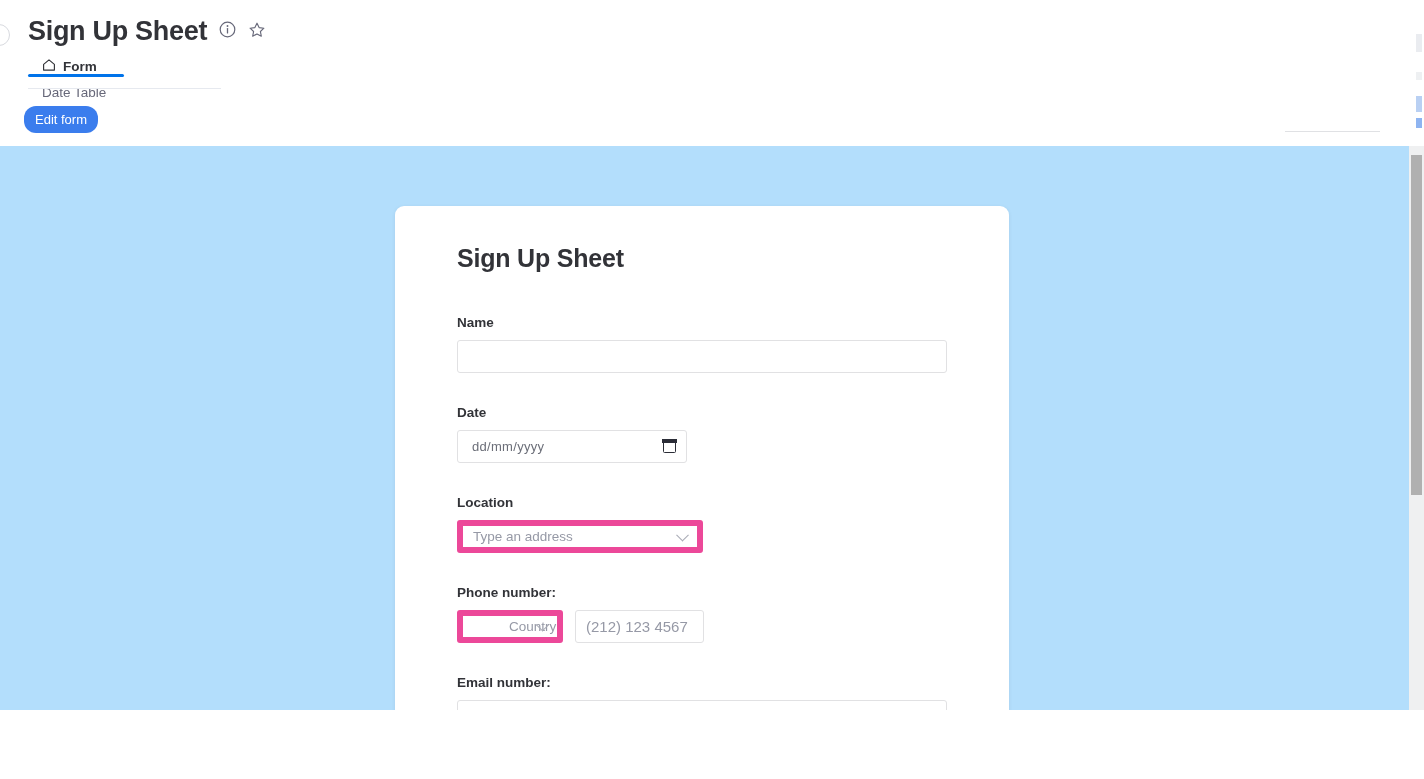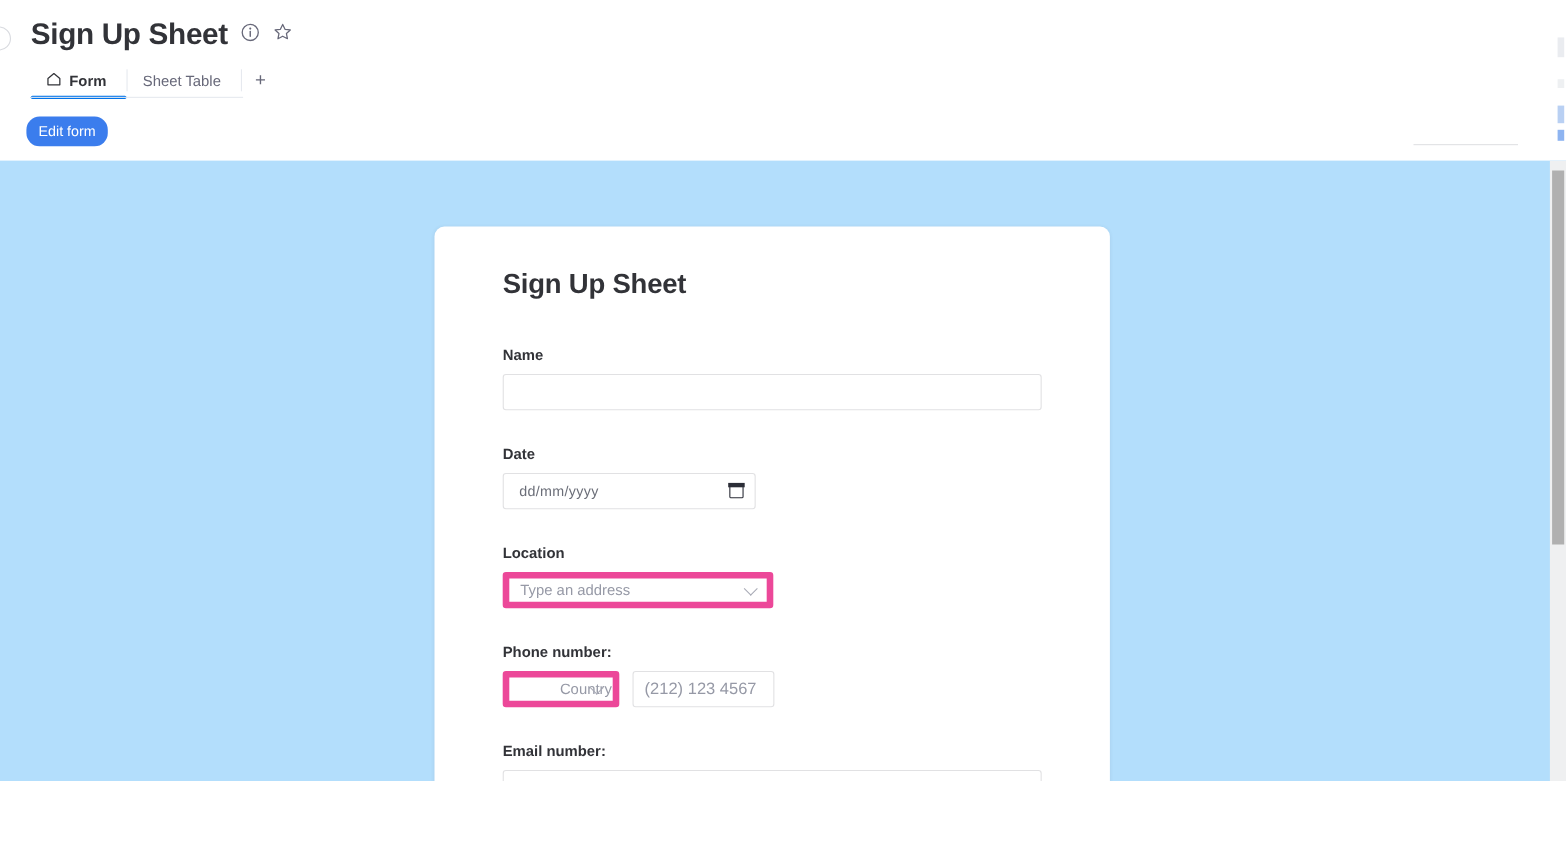--- a/index.html
+++ b/index.html
@@ -48,20 +48,21 @@
     border-radius: 50%;
   }
 
   
   .tab-strip {
     position: absolute;
     left: 28px; top: 58px;
     display: flex;
     align-items: stretch;
     height: 30px;
+    flex-direction: column;
   }
   .tab {
     display: flex;
     align-items: center;
     gap: 7px;
     padding: 0 18px 0 14px;
     font-size: 13.5px;
     color: #676879;
     cursor: pointer;
     position: relative;
@@ -297,21 +298,21 @@
         <svg width="14" height="14" viewBox="0 0 14 14">
           <path d="M1.6 6.4 L7 1.9 L12.4 6.4 L12.4 12.1 L1.6 12.1 Z" fill="none" stroke="#323338" stroke-width="1.15" stroke-linejoin="round"></path>
         </svg>
       </span>
       <span>Form</span>
     </div>
 
     <div class="tab-sep"></div>
 
     <div class="tab">
-      <span>Sheet Table</span>
+      <span>Date Table</span>
     </div>
 
     <div class="tab-sep"></div>
 
     <div class="tab-add">+</div>
   </div>
   <div class="tabs-underline"></div>
 
   <button class="edit-form-btn">Edit form</button>
 

